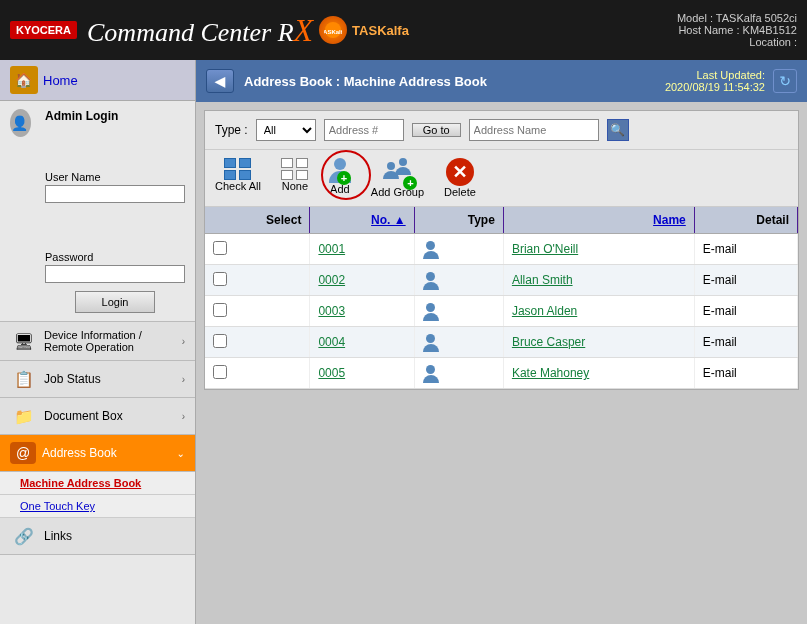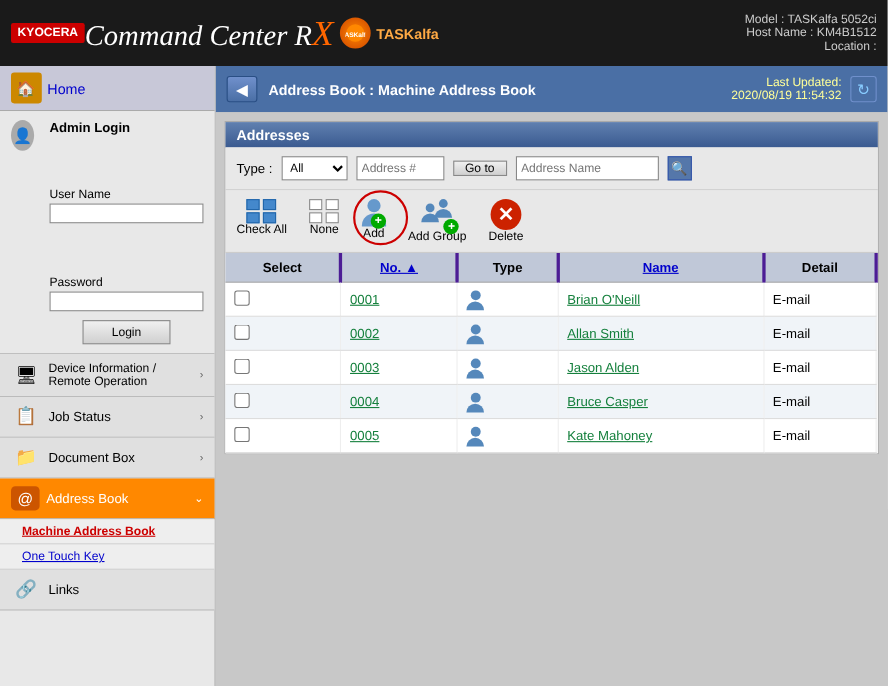--- a/index.html
+++ b/index.html
@@ -10,21 +10,21 @@
       background: #1a1a1a;
       height: 60px;
       display: flex;
       align-items: center;
       justify-content: space-between;
       padding: 0 10px;
     }
     #header .logo-area {
       display: flex;
       align-items: center;
-      gap: 0;
+      gap: 10px;
     }
     #header .kyocera-badge {
       background: #cc0000;
       color: white;
       font-weight: bold;
       font-size: 11px;
       padding: 3px 6px;
       border-radius: 2px;
     }
     #header .app-title {
@@ -336,24 +336,24 @@
     .address-table {
       width: 100%;
       border-collapse: collapse;
       background: white;
     }
     .address-table thead tr {
       background: #c0c8d8;
     }
     .address-table th {
       padding: 6px 8px;
-      text-align: center;
+      text-align: right;
       font-size: 12px;
       border-bottom: 1px solid #aaa;
-      border-right: 3px solid #4c1d95;
+      border-right: 1px solid #4c1d95;
     }
     .address-table th a {
       color: #0000cc;
       text-decoration: underline;
     }
     .address-table td {
       padding: 5px 8px;
       border-bottom: 1px solid #ddd;
       border-right: 1px solid #eee;
       font-size: 12px;
@@ -477,21 +477,20 @@
       <span class="breadcrumb">Address Book : Machine Address Book</span>
       <div class="last-updated">
         <div>Last Updated:</div>
         <div>2020/08/19 11:54:32</div>
       </div>
       <button class="refresh-btn">↻</button>
     </div>
 
     <div class="content-area">
       <div class="addresses-panel">
-        <div class="panel-title">Addresses</div>
 
         <div class="filter-bar">
           <span class="type-label">Type :</span>
           <select class="type-select">
             <option>All</option>
             <option>E-mail</option>
             <option>Fax</option>
             <option>SMB</option>
             <option>FTP</option>
           </select>

